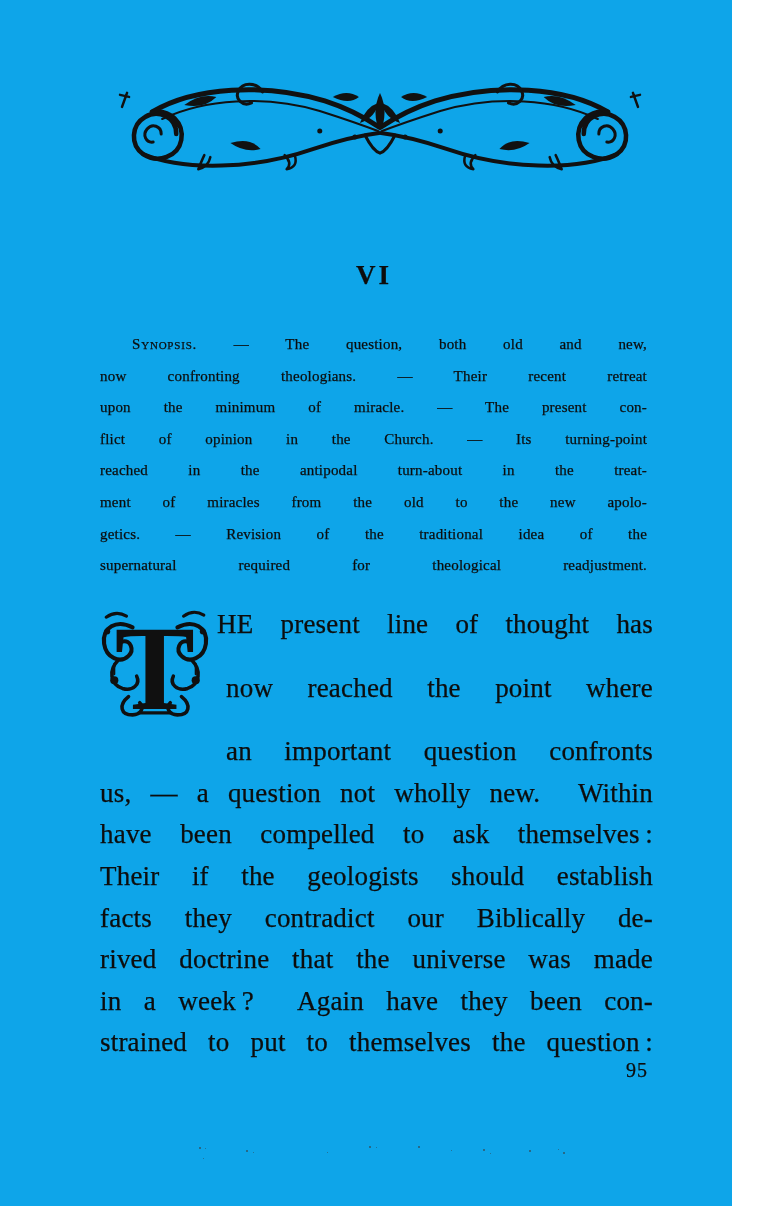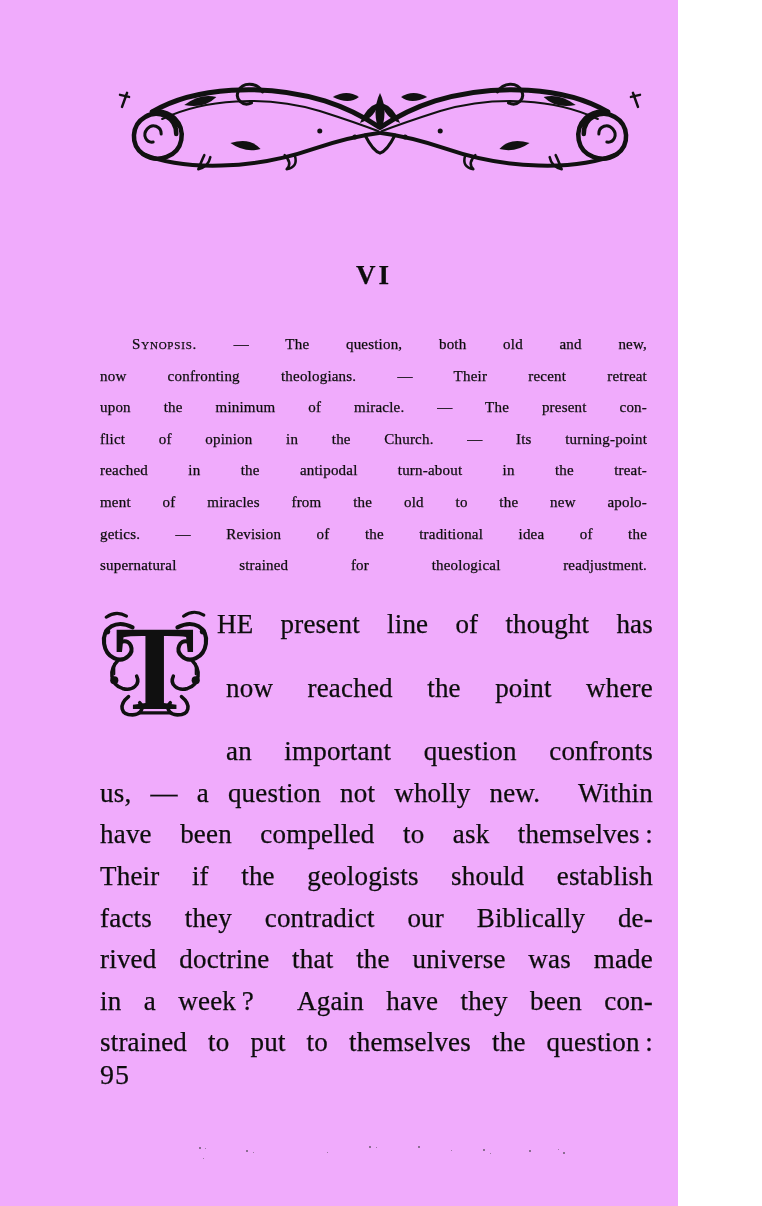--- a/index.html
+++ b/index.html
@@ -1,18 +1,18 @@
 <!DOCTYPE html>
 <html><head>
 <meta charset="utf-8">
 <style>
   html,body { margin:0; padding:0; }
   .page {
-    position:relative; width:678px; height:1206px;
-    background:#f0abfc; color:#0d0d0d; overflow:hidden;
+    position:relative; width:732px; height:1206px;
+    background:#0ea5e9; color:#0d0d0d; overflow:hidden;
     font-family:"Liberation Serif", serif;
     -webkit-text-stroke:0.25px #0d0d0d;
   }
   .headpiece { position:absolute; left:114px; top:78px; width:532px; height:94px; }
   .chapter {
     position:absolute; left:100px; top:260px; width:548px;
     text-align:center; font-size:27px; font-weight:bold; letter-spacing:3px;
   }
   .synopsis {
     position:absolute; left:100px; top:329px; width:547px;
@@ -24,21 +24,21 @@
   .bodytext {
     position:absolute; left:100px; top:604px; width:553px;
     font-size:27px; line-height:41.6px; letter-spacing:0.2px;
   }
   .bline { text-align:justify; text-align-last:justify; white-space:nowrap; }
   .bline.i1 { margin-left:117px; }
   .bline.i2 { margin-left:126px;margin-top:22px; }
   .dropcap { position:absolute; left:-2px; top:3px; width:114px; height:114px; }
   .pagenum {
     position:absolute; left:100px; top:1059px; width:548px;
-    text-align:left; font-size:28px; letter-spacing:1px;
+    text-align:right; font-size:20px; letter-spacing:1px;
   }
   .speckles { position:absolute; left:0; top:0; width:762px; height:1206px; pointer-events:none; }
   .spk { position:absolute; width:2px; height:2px; background:#3a3a3a; opacity:0.55; }
   .spk.sm { width:1px; height:1px; opacity:0.45; }
 </style>
 </head>
 <body>
 
 <div class="page">
 
@@ -72,21 +72,21 @@
   <div class="chapter">VI</div>
 
   <div class="synopsis">
     <div class="sline first"><span class="smallcaps">Synopsis.</span><span>&nbsp;— The question, both old and new,</span></div>
     <div class="sline">now confronting theologians. — Their recent retreat</div>
     <div class="sline">upon the minimum of miracle. — The present con-</div>
     <div class="sline">flict of opinion in the Church. — Its turning-point</div>
     <div class="sline">reached in the antipodal turn-about in the treat-</div>
     <div class="sline">ment of miracles from the old to the new apolo-</div>
     <div class="sline">getics. — Revision of the traditional idea of the</div>
-    <div class="sline">supernatural strained for theological readjustment.</div>
+    <div class="sline">supernatural required for theological readjustment.</div>
   </div>
 
   <div class="bodytext">
     <svg class="dropcap" viewBox="0 0 112 112" aria-hidden="true">
       <g stroke="#101010" fill="none" stroke-linecap="round" stroke-linejoin="round">
         <path d="M8,10 q10,-7 20,-1 M84,9 q10,-7 20,-1" stroke-width="3"></path>
         <circle cx="9" cy="24" r="3" fill="#101010" stroke="none"></circle>
         <circle cx="103" cy="24" r="3" fill="#101010" stroke="none"></circle>
         <path d="M34,20 C18,12 4,20 6,36 C8,50 22,56 30,48 C36,42 32,32 24,34" stroke-width="4"></path>
         <path d="M78,20 C94,12 108,20 106,36 C104,50 90,56 82,48 C76,42 80,32 88,34" stroke-width="4"></path>

